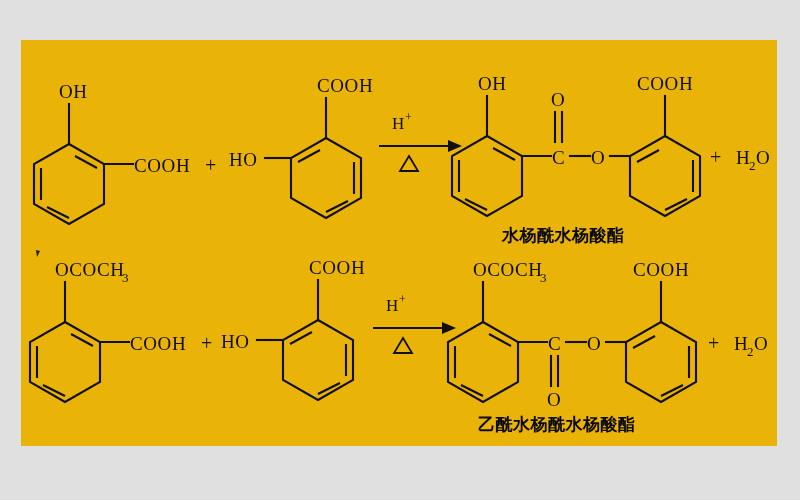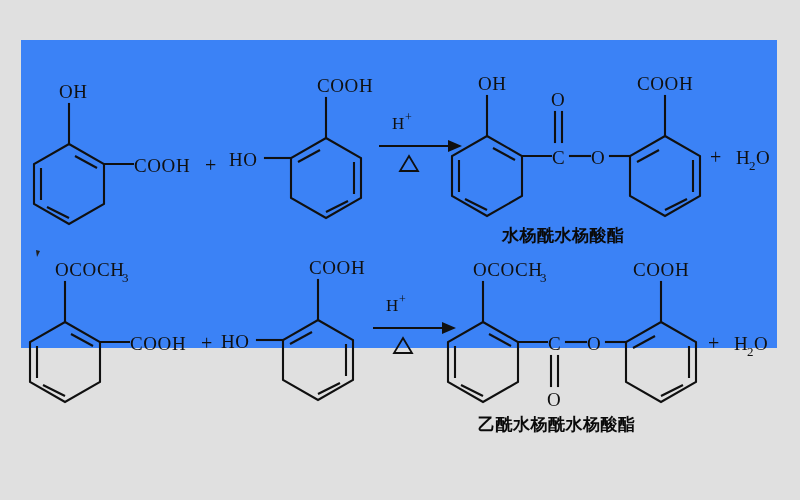--- a/index.html
+++ b/index.html
@@ -11,22 +11,22 @@
     height: 500px;
     background: #e0e0e0;
     font-family: "Liberation Serif", serif;
     overflow: hidden;
   }
   #canvas {
     position: absolute;
     left: 21px;
     top: 40px;
     width: 756px;
-    height: 308px;
-    background: #3b82f6;
+    height: 406px;
+    background: #eab308;
   }
   .scheme-svg {
     position: absolute;
     left: 0;
     top: 0;
     display: block;
   }
   text {
     font-family: "Liberation Serif", serif;
     fill: #101010;

